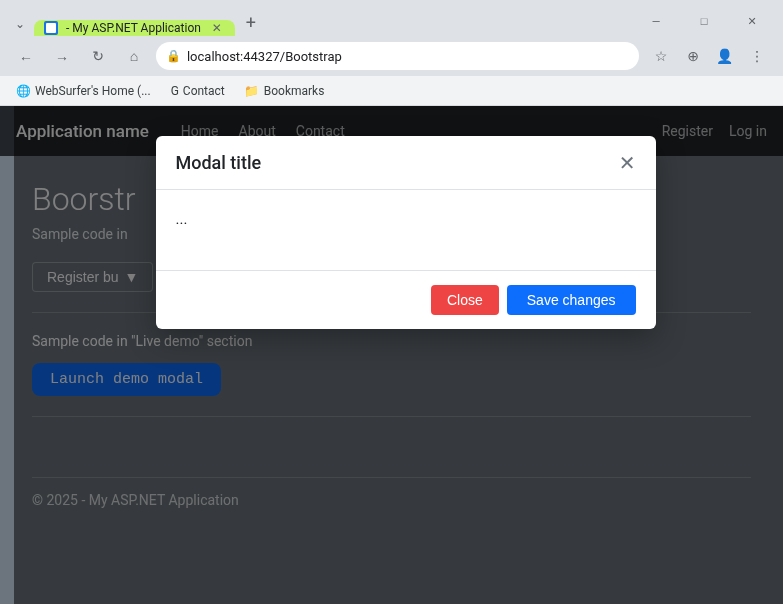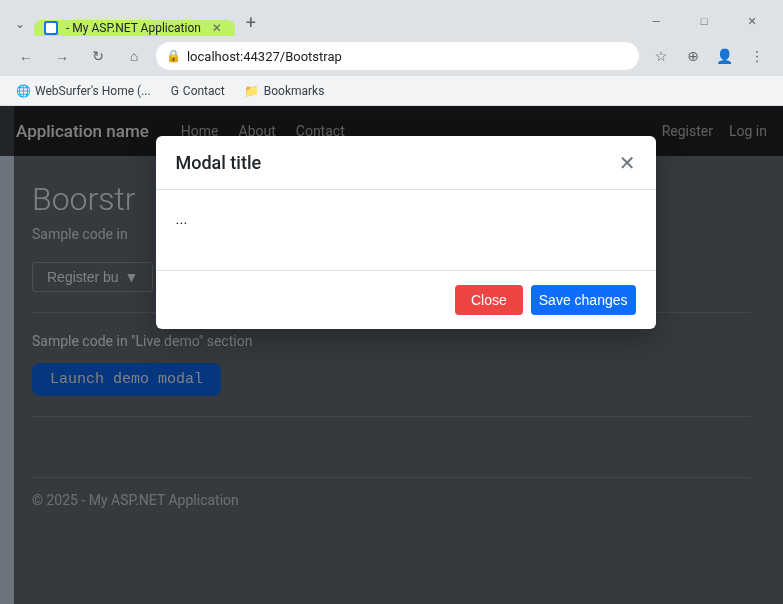--- a/index.html
+++ b/index.html
@@ -48,21 +48,21 @@
 
     
     .modal-overlay { position: absolute; top: 0; left: 14px; width: 100%; height: 100%; background: rgba(0,0,0,0.5); display: flex; align-items: flex-start; justify-content: center; padding-top: 30px; z-index: 100; }
     .modal { background: #fff; border-radius: 6px; width: 500px; box-shadow: 0 10px 30px rgba(0,0,0,0.3); overflow: hidden; }
     .modal-header { display: flex; align-items: center; padding: 16px 20px; border-bottom: 1px solid #dee2e6; }
     .modal-title { font-size: 18px; font-weight: 500; color: #212529; flex: 1; }
     .modal-close { background: none; border: none; font-size: 20px; color: #6c757d; cursor: pointer; line-height: 1; padding: 0; }
     .modal-body { padding: 20px; min-height: 80px; color: #212529; font-size: 15px; }
     .modal-footer { display: flex; justify-content: flex-end; gap: 8px; padding: 14px 20px; border-top: 1px solid #dee2e6; }
     .btn-secondary { background: #ef4444; color: #fff; border: none; padding: 7px 16px; border-radius: 4px; font-size: 14px; cursor: pointer; }
-    .btn-primary { background: #0d6efd; color: #fff; border: none; padding: 7px 8px; border-radius: 4px; font-size: 14px; cursor: pointer; }
+    .btn-primary { background: #0d6efd; color: #fff; border: none; padding: 7px 20px; border-radius: 4px; font-size: 14px; cursor: pointer; }
   </style>
 </head>
 <body>
 
 <div class="browser-chrome">
   <div class="tab-strip">
     <div class="tab-list-btn">⌄</div>
     <div class="tab">
       <div class="tab-icon">
         <svg width="10" height="10" viewBox="0 0 10 10">

